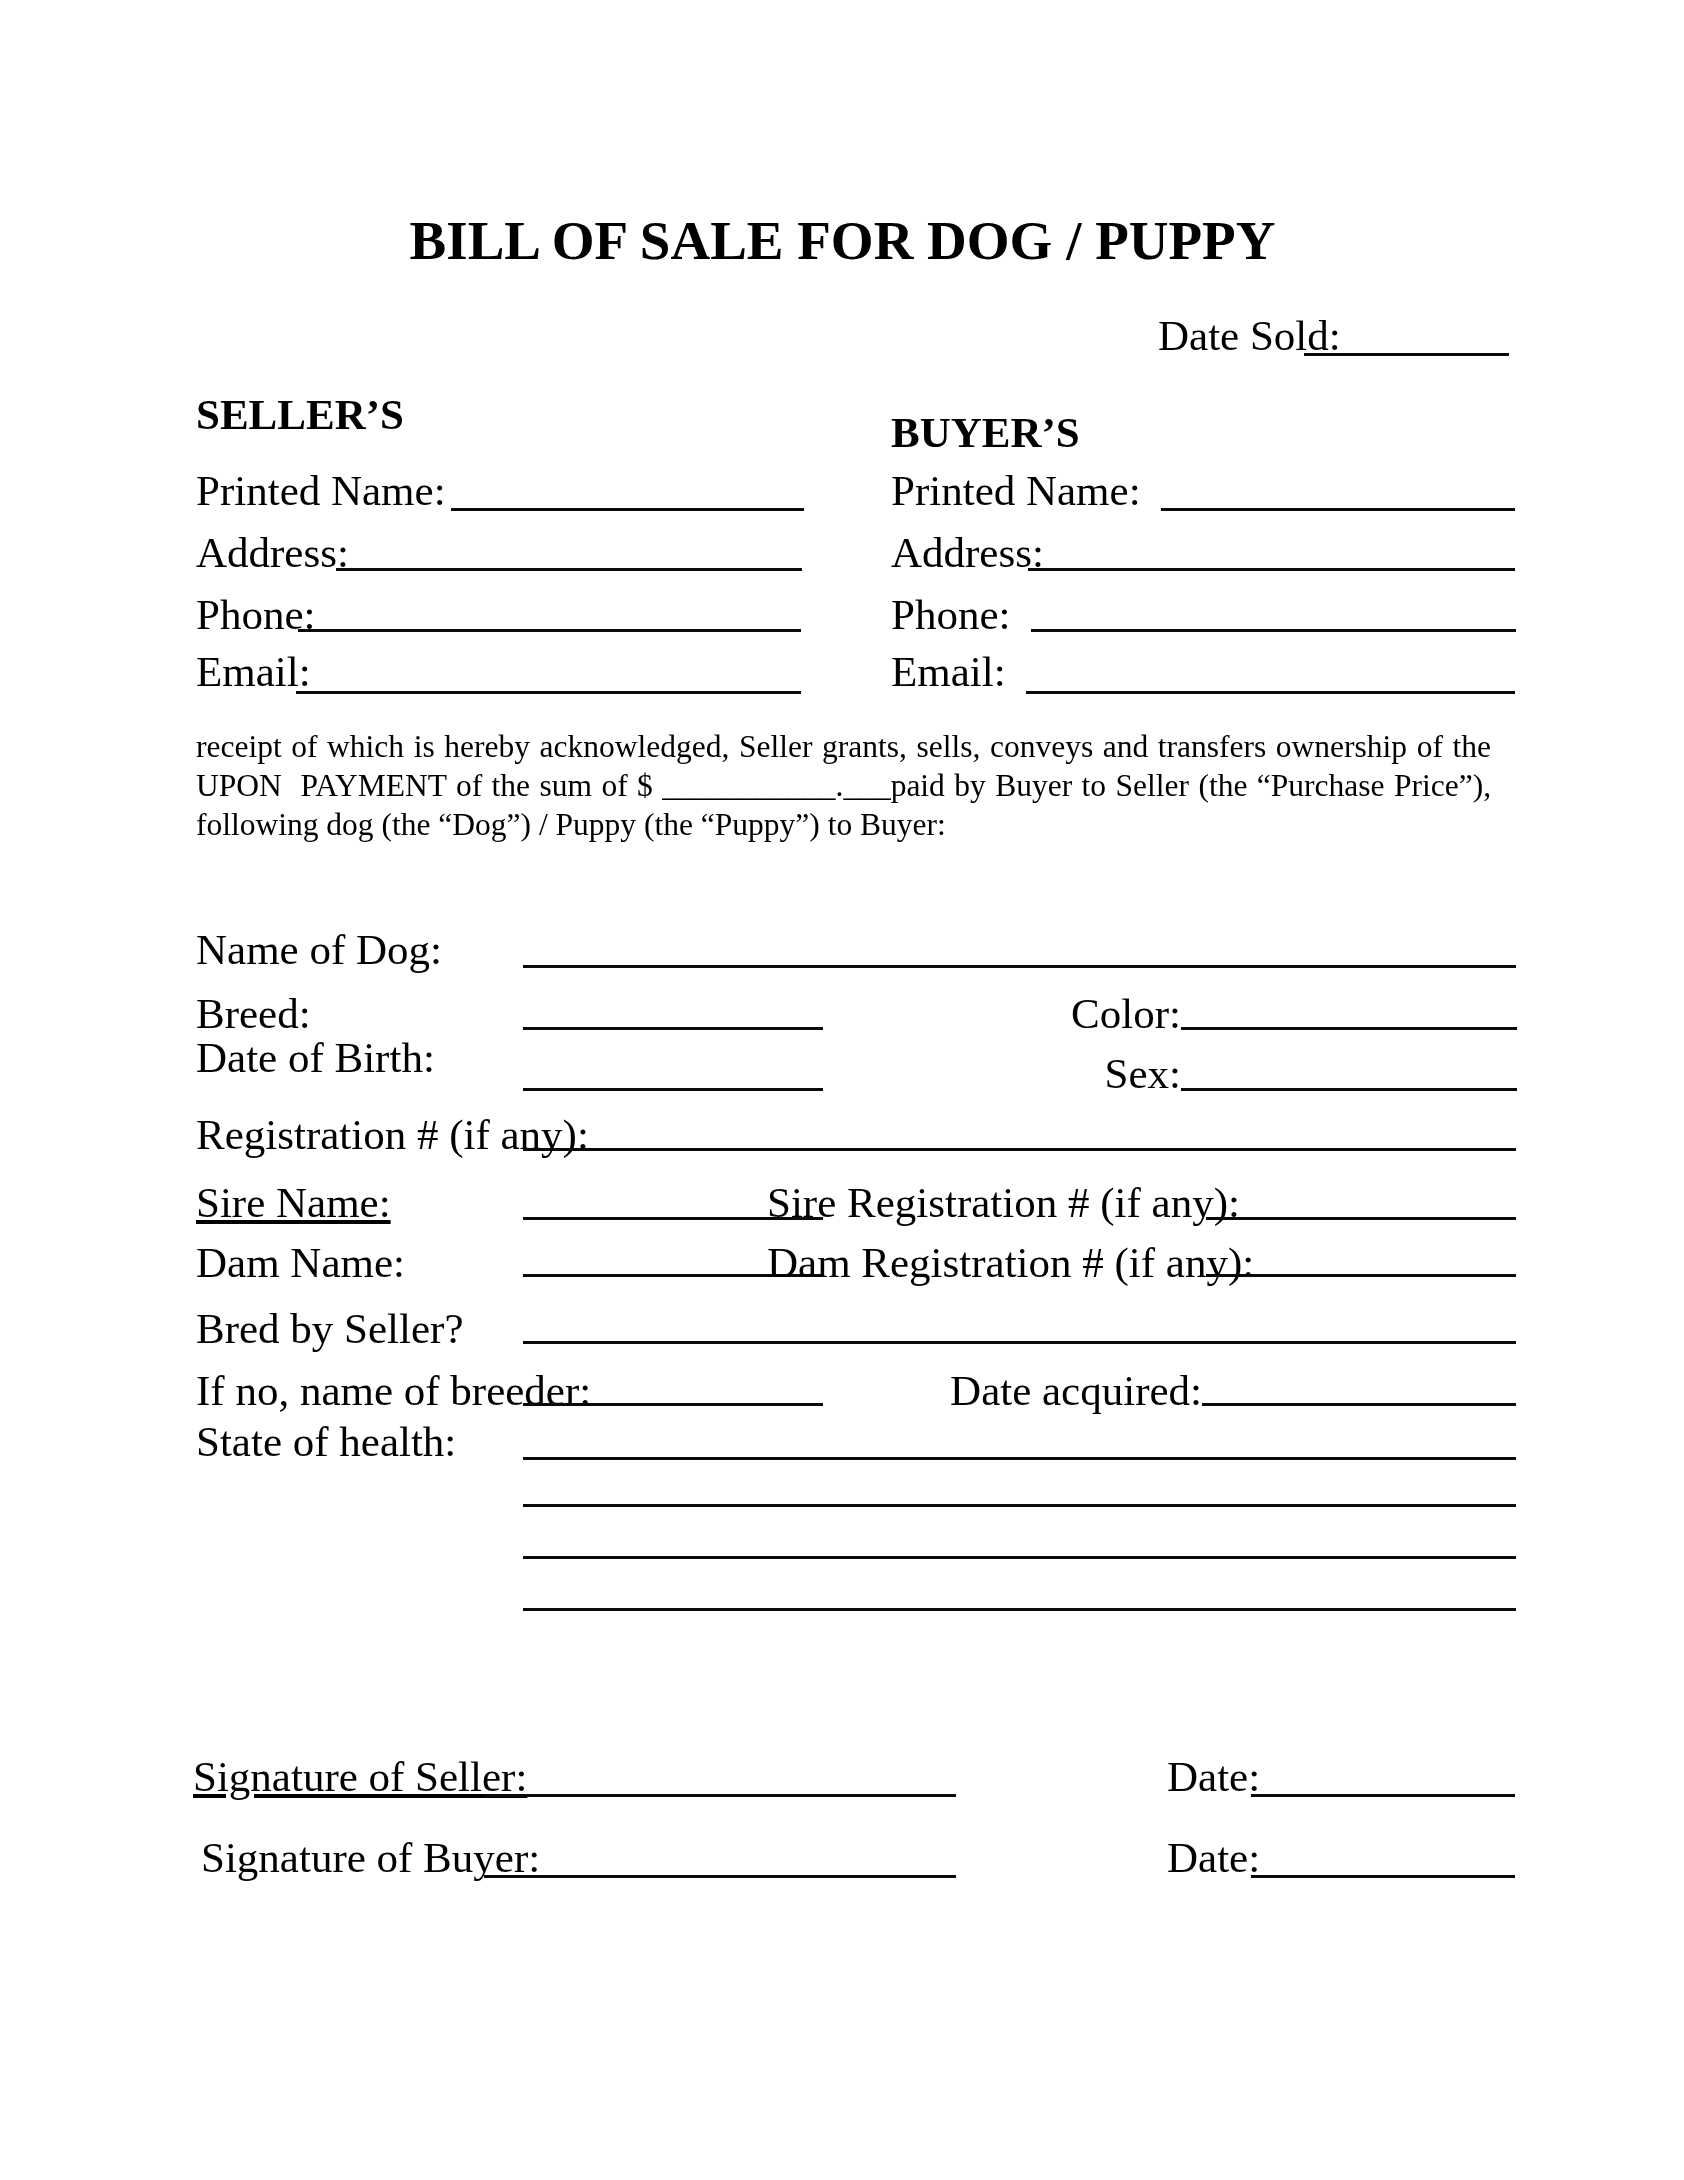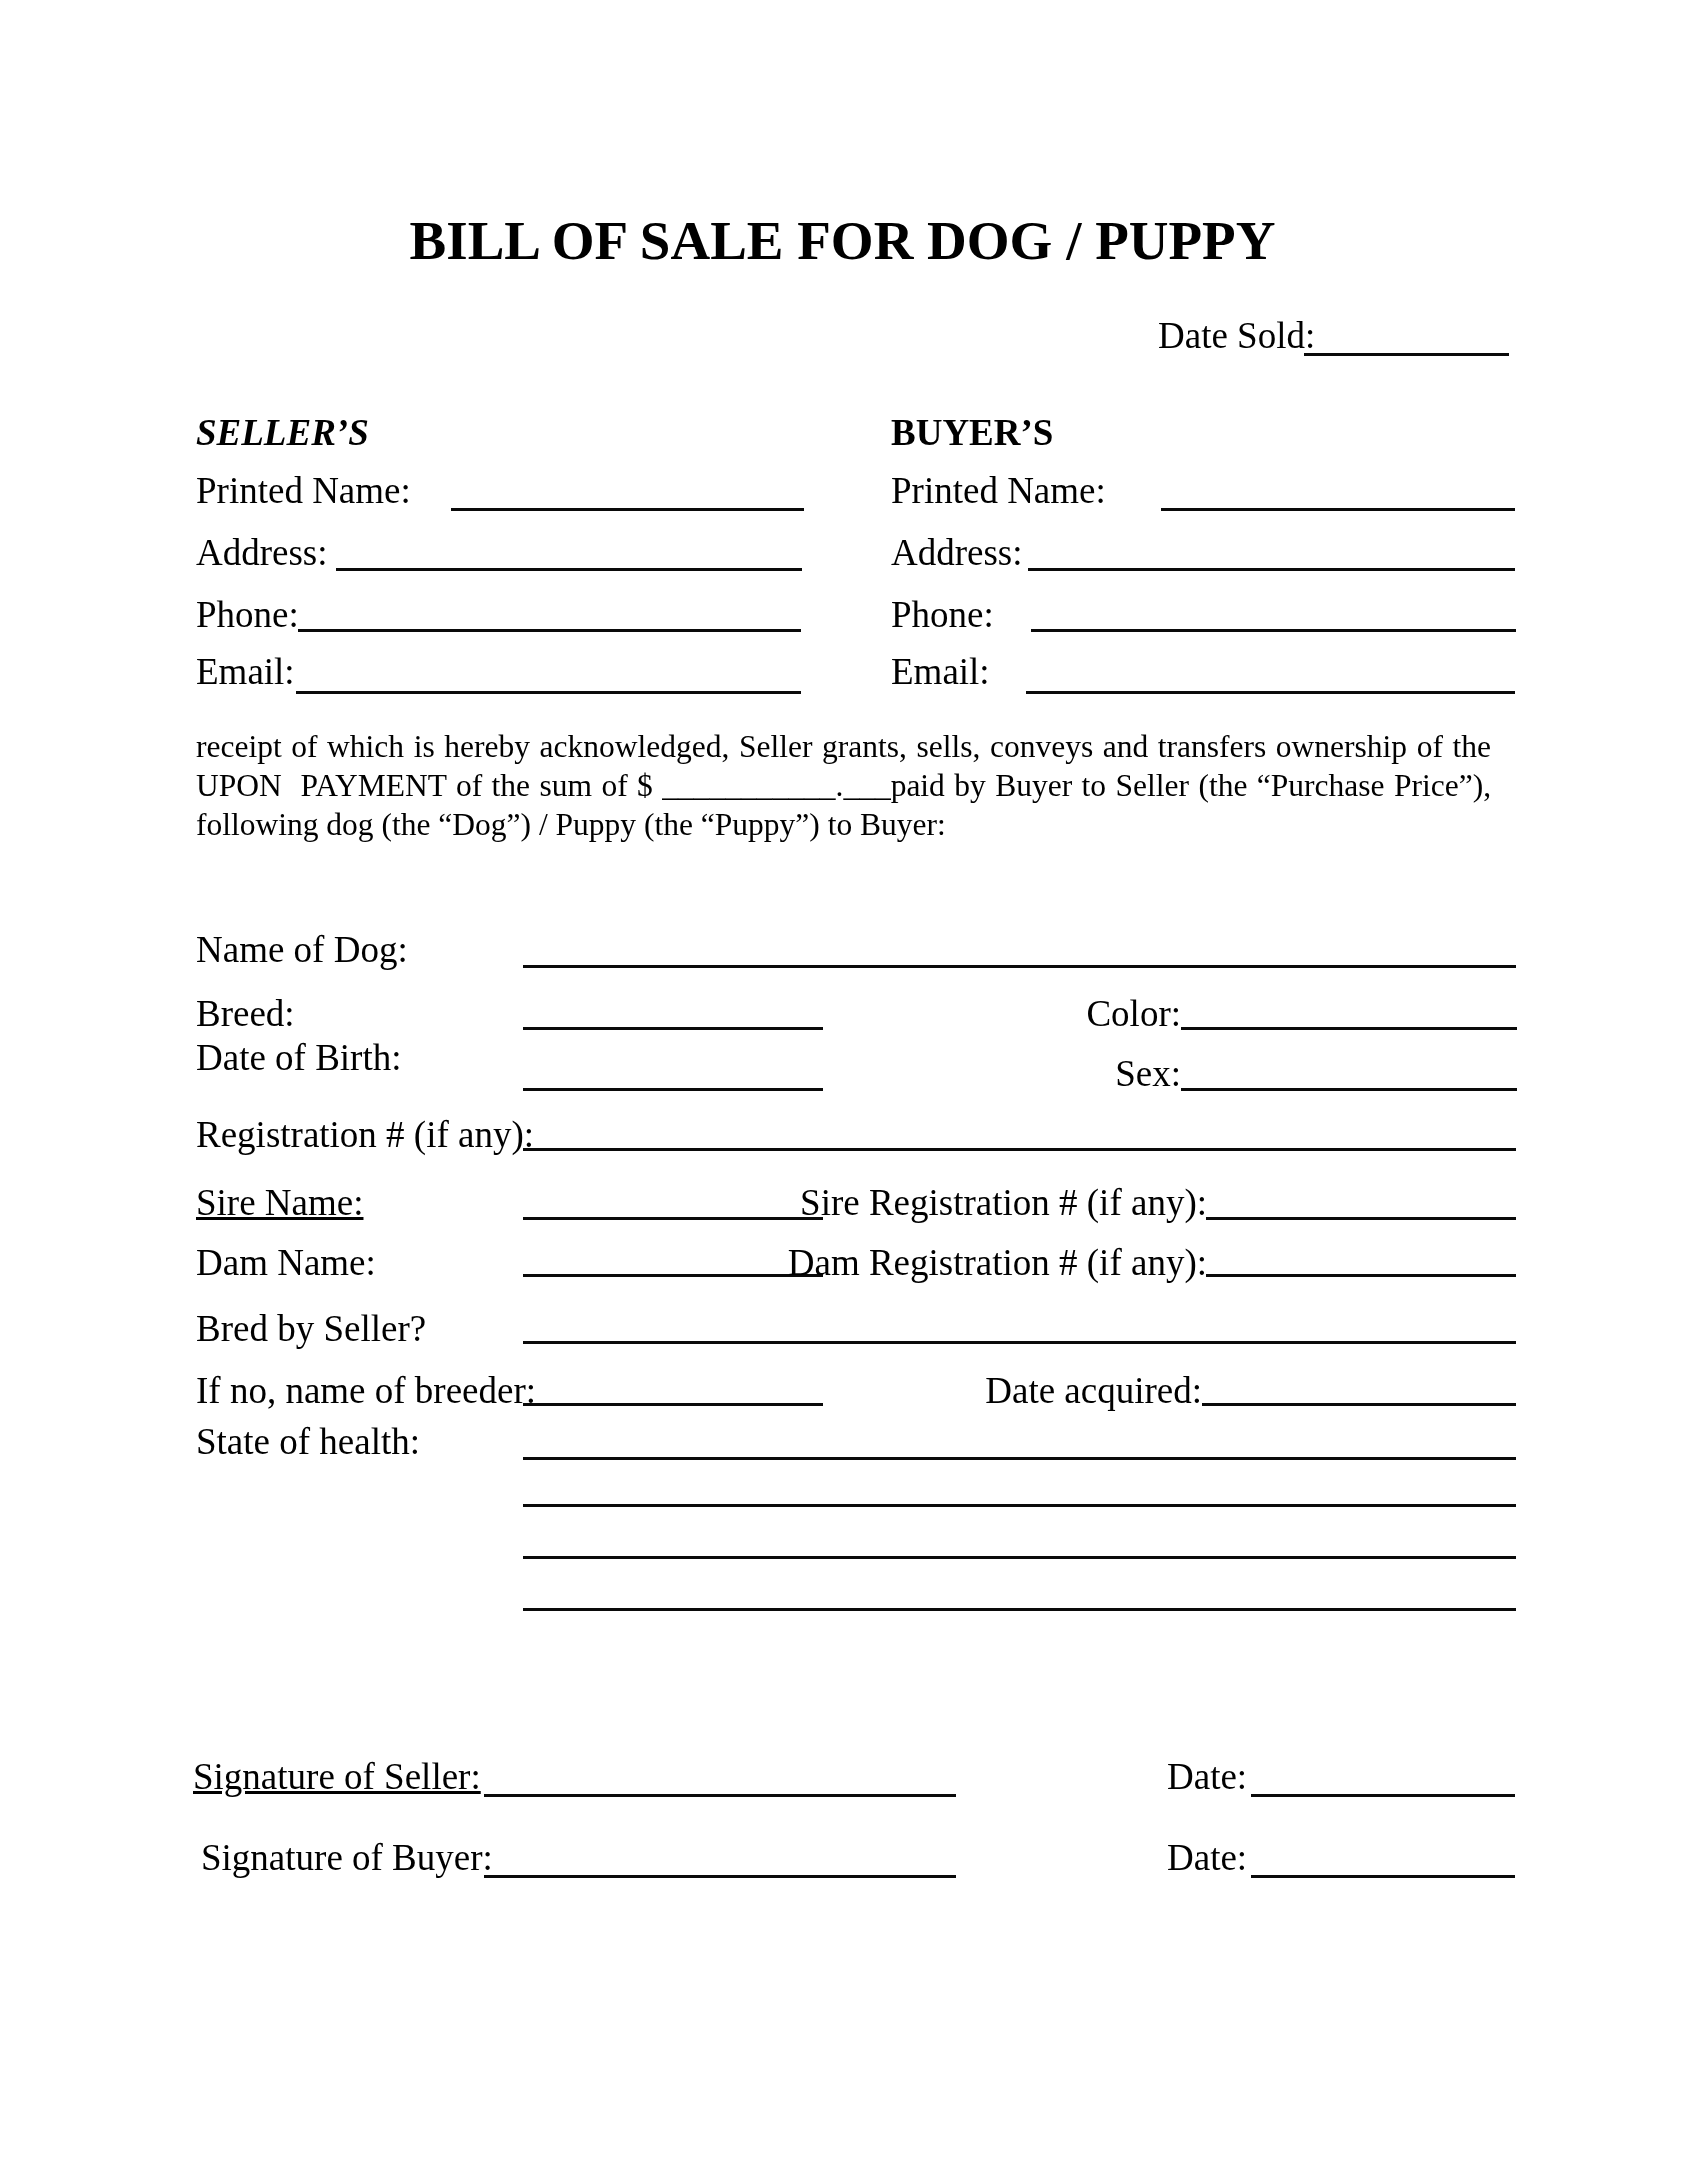--- a/index.html
+++ b/index.html
@@ -19,21 +19,21 @@
   .title {
     position: absolute; left: 0; top: 211px; width: 1685px;
     text-align: center;
     font-size: 55px; font-weight: 700;
     letter-spacing: 0px;
     line-height: 60px;
     white-space: nowrap;
   }
   .lbl {
     position: absolute;
-    font-size: 37px; line-height: 39px;
+    font-size: 43px; line-height: 39px;
     white-space: nowrap;
   }
   .hd { font-weight: 700; }
   .rt { text-align: right; white-space: nowrap; }
   .ln {
     position: absolute; height: 0;
     border-top: 3.4px solid #0a0a0a;
   }
   .para {
     position: absolute; left: 196px; top: 727px; width: 1295px;
@@ -45,21 +45,21 @@
 </head>
 <body>
 
 <div class="page">
 
   <div class="title">BILL OF SALE FOR DOG / PUPPY</div>
 
   <span class="lbl" style="left:1158px; top:316px;">Date Sold:</span>
   <div class="ln" style="left:1304px; top:353px; width:205px;"></div>
 
-  <span class="lbl hd" style="left:196px; top:413px;font-style:italic;">SELLER’S</span>
+  <span class="lbl hd" style="left:196px; top:395px;">SELLER’S</span>
   <span class="lbl" style="left:196px; top:471px;">Printed Name:</span>
   <div class="ln" style="left:451px; top:508px; width:353px;"></div>
   <span class="lbl" style="left:196px; top:533px;">Address:</span>
   <div class="ln" style="left:336px; top:568px; width:466px;"></div>
   <span class="lbl" style="left:196px; top:595px;">Phone:</span>
   <div class="ln" style="left:298px; top:629px; width:503px;"></div>
   <span class="lbl" style="left:196px; top:652px;">Email:</span>
   <div class="ln" style="left:296px; top:691px; width:505px;"></div>
 
   <span class="lbl hd" style="left:891px; top:413px;">BUYER’S</span>

